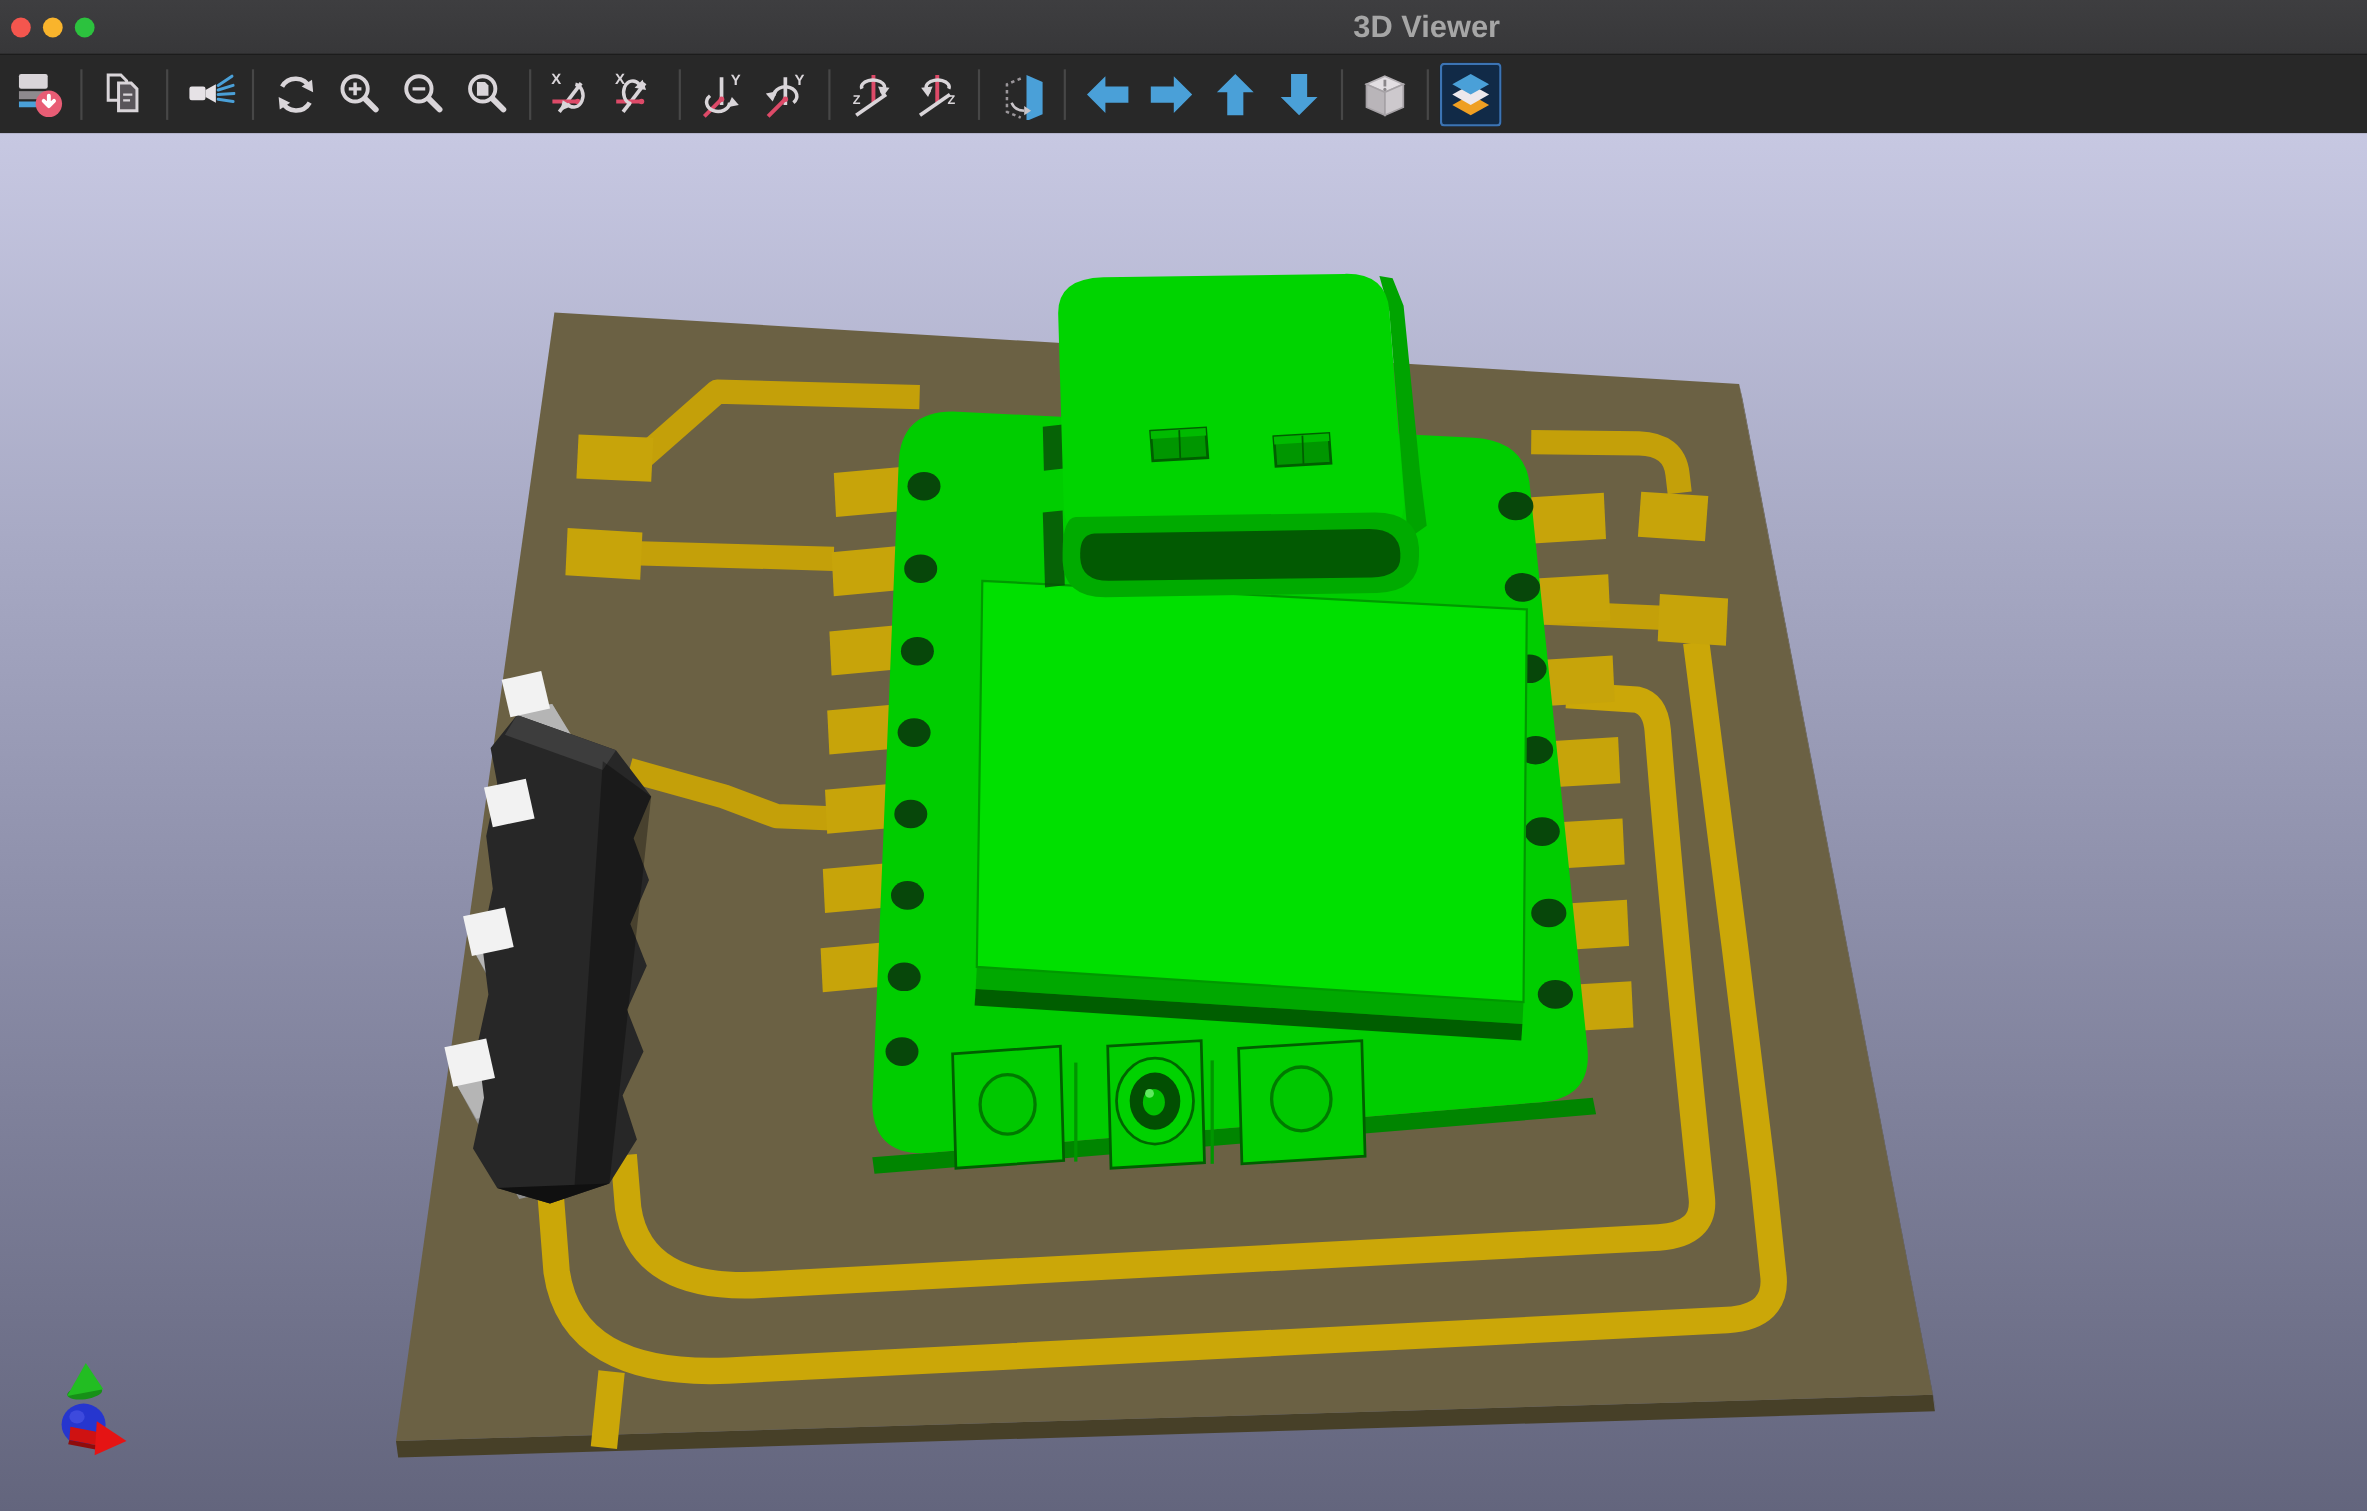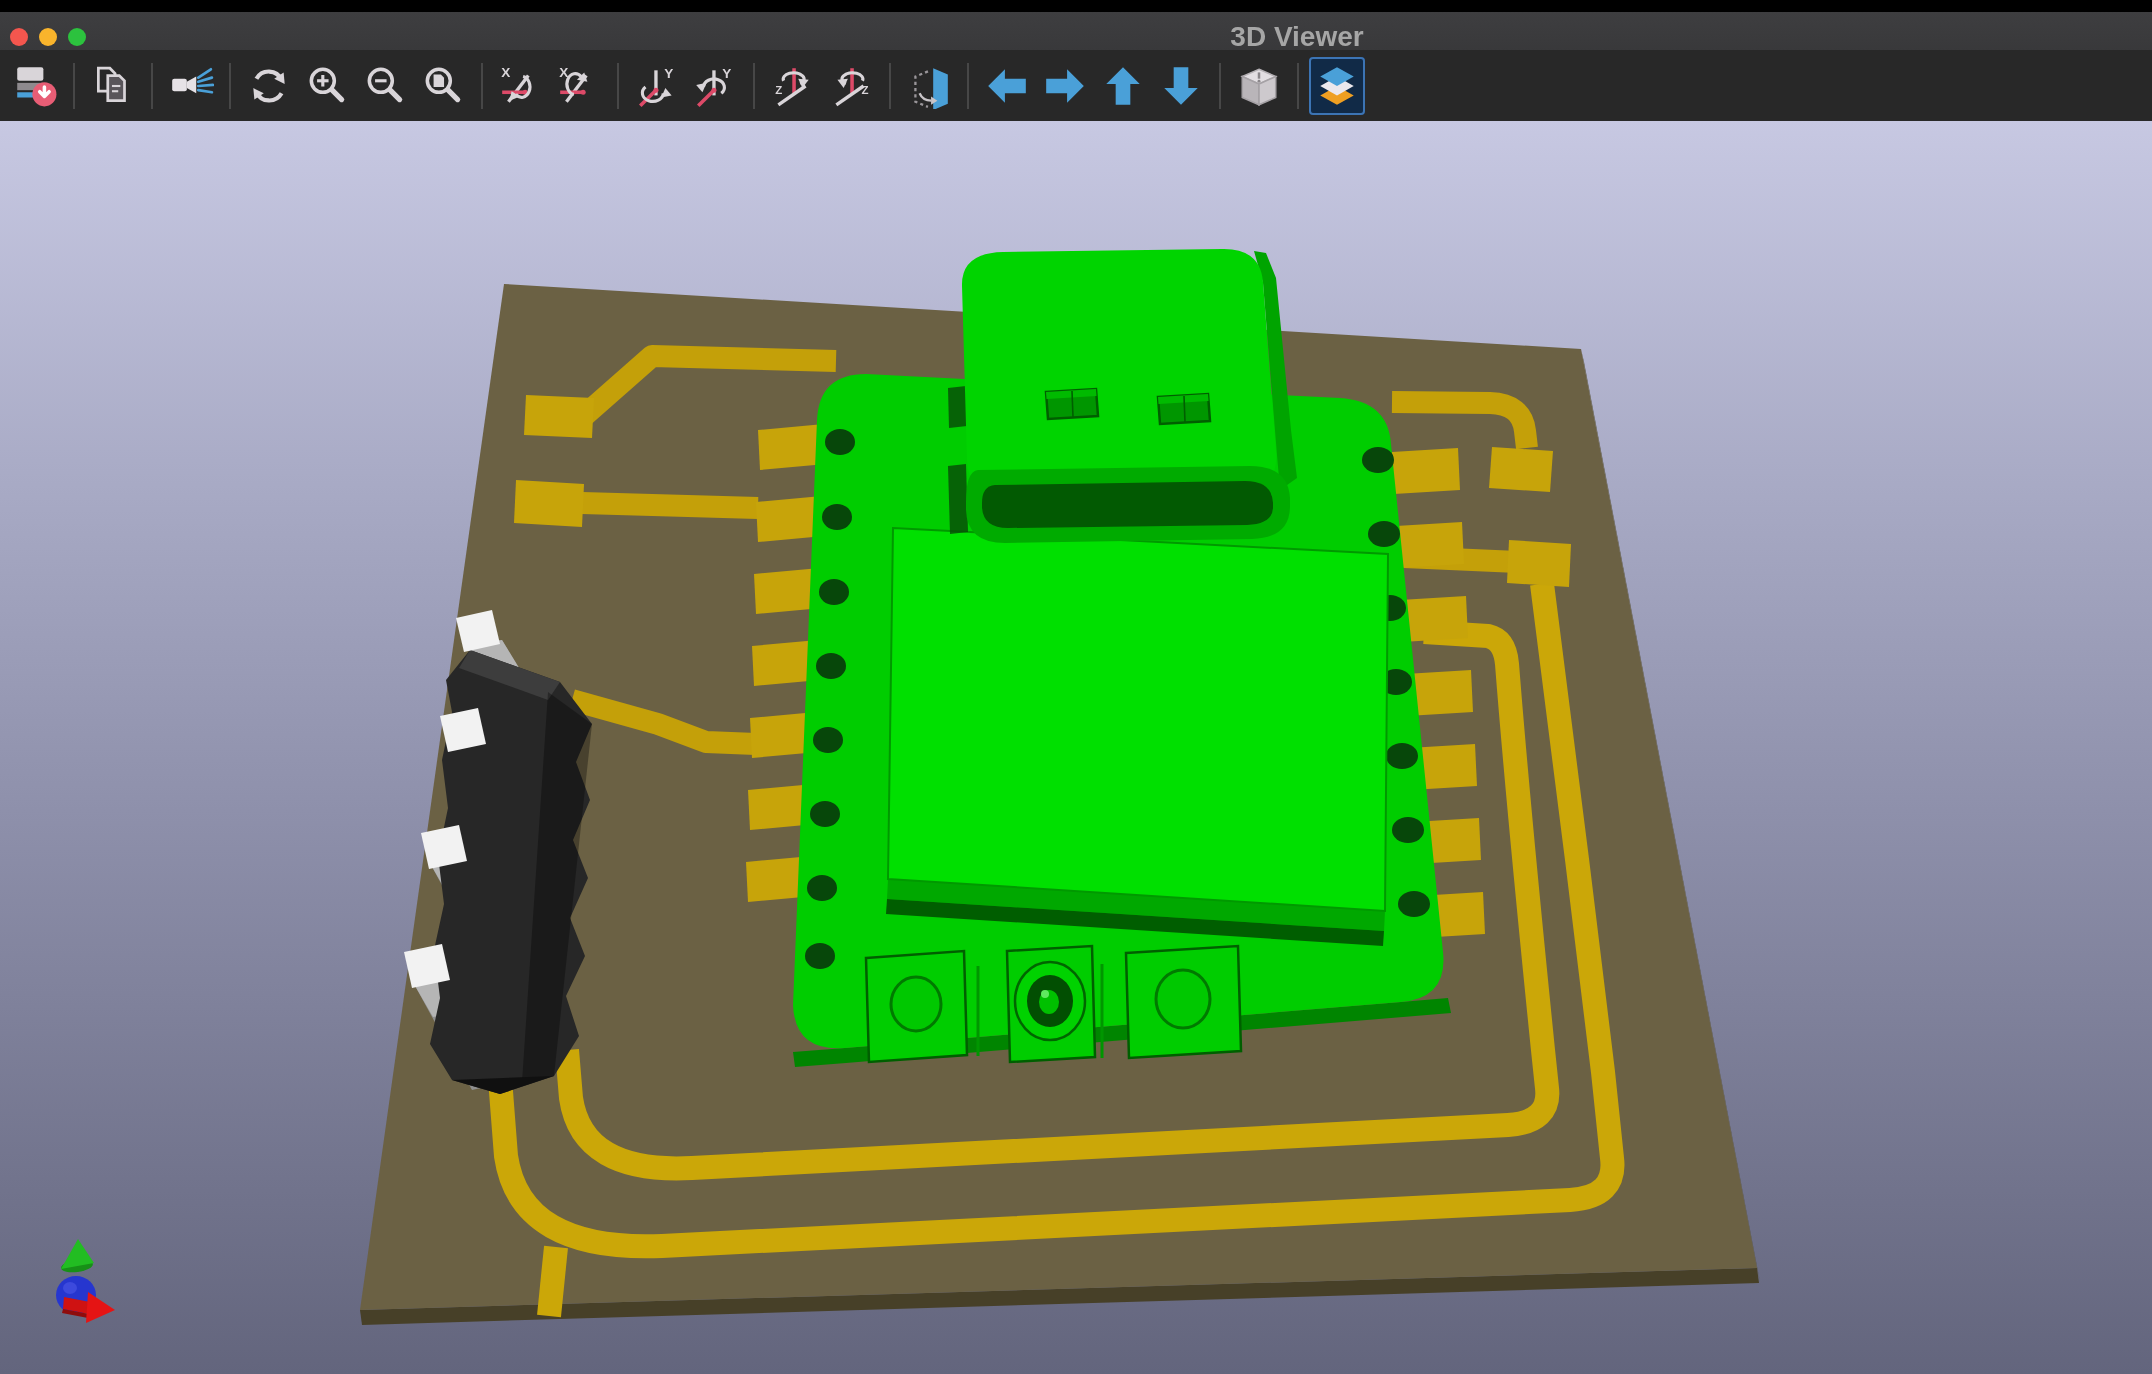--- a/index.html
+++ b/index.html
@@ -1,20 +1,20 @@
 <!DOCTYPE html>
 <html><head>
 <meta charset="utf-8">
 <style>
   html,body{margin:0;padding:0;background:#000;}
   .window{position:relative;width:2152px;height:1374px;overflow:hidden;
           font-family:"Liberation Sans",sans-serif;}
   
   .titlebar{position:absolute;top:0;left:0;width:100%;height:50px;
-            background:linear-gradient(#3e3e40,#373739);border-bottom:1px solid #1c1c1c;box-sizing:border-box;margin-top:12px;}
+            background:linear-gradient(#3e3e40,#373739);border-bottom:1px solid #1c1c1c;box-sizing:border-box;}
   .traffic{position:absolute;top:16px;left:10px;display:flex;gap:11px;}
   .light{width:18px;height:18px;border-radius:50%;}
   .light.red{background:#f4564e;}
   .light.yellow{background:#f9b42c;}
   .light.green{background:#2cc23e;}
   .win-title{position:absolute;left:1297px;top:0;transform:translateX(-50%);
              line-height:50px;font-size:28px;font-weight:bold;color:#a6a6a6;white-space:nowrap;}
   
   .toolbar{position:absolute;top:50px;left:0;width:100%;height:71px;background:#282828;
            display:flex;align-items:center;padding:0 6px;box-sizing:border-box;}

